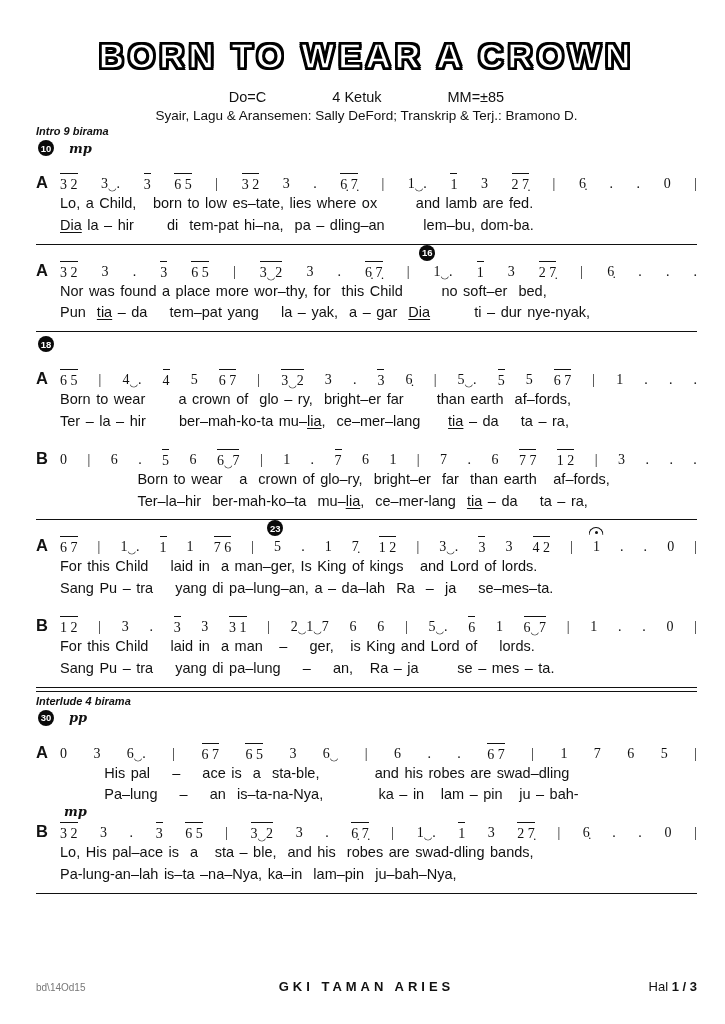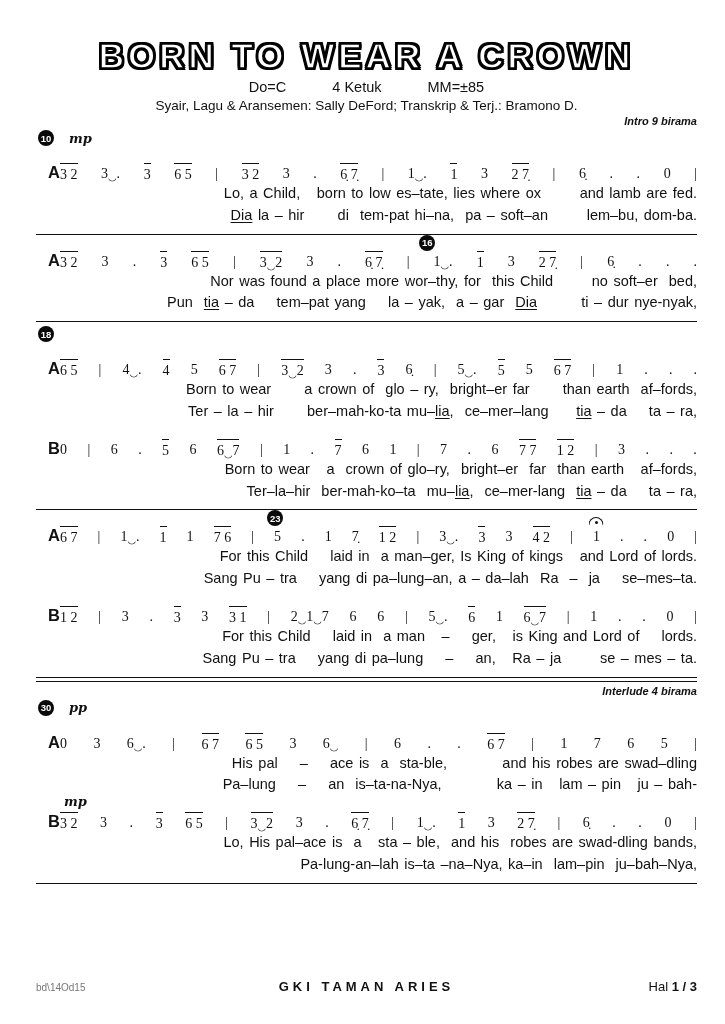--- a/index.html
+++ b/index.html
@@ -5,25 +5,25 @@
   html,body{margin:0;padding:0;background:#e8e8e8;}
   .page{width:725px;height:1024px;background:#fff;position:relative;overflow:hidden;
         font-family:"Liberation Sans",sans-serif;color:#111;margin:0 auto;}
   .content{padding:0 28px 16px 36px;}
 
   
   .title{margin-top:36px;text-align:center;font-weight:800;font-size:35px;letter-spacing:4px;
          color:#fff;-webkit-text-stroke:1.4px #000;
          text-shadow:-2px -2px 0 #000,2px -2px 0 #000,-2px 2px 0 #000,2px 2px 0 #000,
                      0 -2px 0 #000,0 2px 0 #000,-2px 0 0 #000,2px 0 0 #000;}
-  .keyrow{display:flex;justify-content:center;gap:46px;font-size:14.5px;margin-top:3px;}
+  .keyrow{display:flex;justify-content:center;gap:66px;font-size:14.5px;margin-top:13px;}
   .credits{text-align:center;font-size:13.5px;margin-top:3px;}
 
   
-  #music{margin-top:0;text-align:right;}
+  #music{margin-top:0;}
   .system{position:relative;}
   .section-label{font-size:11px;font-weight:700;font-style:italic;margin:2px 0 1px;}
   .marker-row{display:flex;align-items:center;gap:15px;margin:2px 0 0 2px;height:18px;}
   .badge{min-width:16px;height:16px;border-radius:50%;background:#0a0a0a;color:#fff;
          font-size:9.5px;font-weight:700;display:inline-flex;align-items:center;justify-content:center;}
   .dyn{font-family:"DejaVu Serif",serif;font-style:italic;font-weight:700;font-size:13px;}
   .line-block{position:relative;margin-top:4px;}
   .float-badge{position:absolute;top:-4px;}
   .dyn-above{position:absolute;top:-6px;left:28px;}
   .line{display:flex;align-items:flex-start;padding-top:12px;}
@@ -87,21 +87,21 @@
                 <span class="tk ov">2 7̣</span>
                 <span class="tk">|</span>
                 <span class="tk">6̣</span>
                 <span class="tk">.</span>
                 <span class="tk">.</span>
                 <span class="tk">0</span>
                 <span class="tk">|</span>
               </div>
             </div>
             <div class="lyr"><span>Lo, a Child,   born to low es–tate, lies where ox       and lamb are fed.</span></div>
-            <div class="lyr"><span></span><u>Dia</u><span> la – hir      di  tem-pat hi–na,  pa – soft–an       lem–bu, dom-ba.</span></div>
+            <div class="lyr"><span></span><u>Dia</u><span> la – hir      di  tem-pat hi–na,  pa – dling–an       lem–bu, dom-ba.</span></div>
           </div>
         </div>
         <div class="rule"></div>
         <div class="system">
           <div class="line-block">
             <div class="badge float-badge" style="left: 58%;">16</div>
             <div class="line">
               <div class="voice">A</div>
               <div class="notes">
                 <span class="tk ov">3 2</span>

